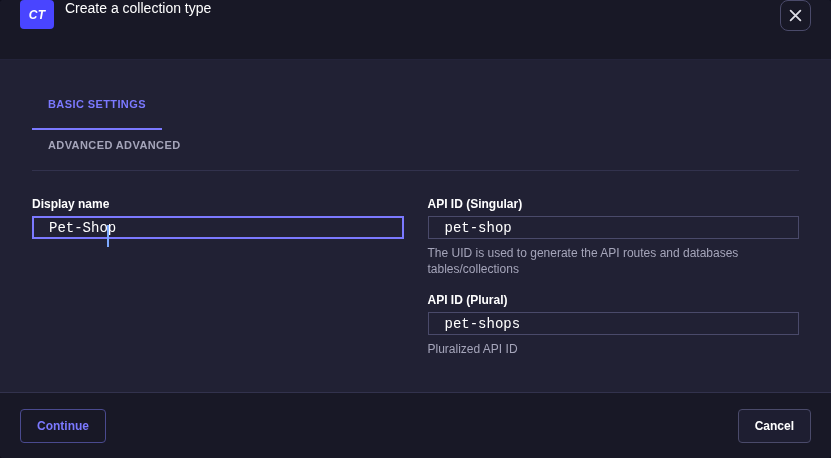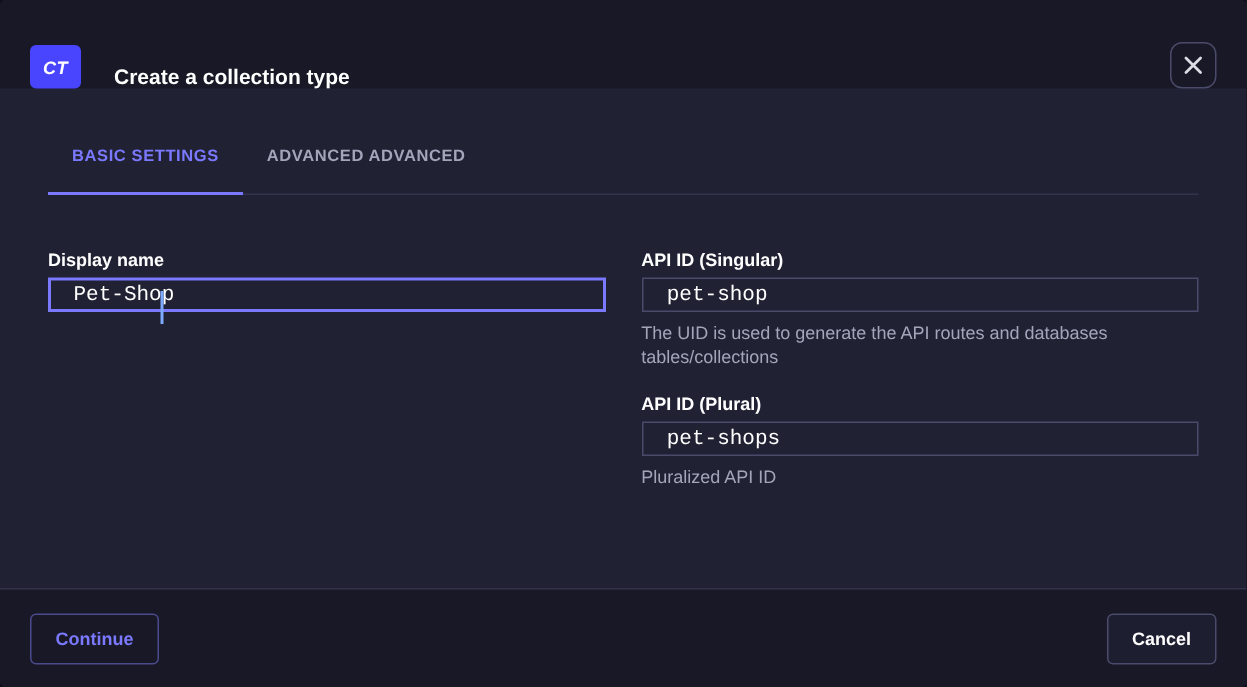--- a/index.html
+++ b/index.html
@@ -23,36 +23,35 @@
   .modal{
     width:831px;height:458px;
     display:flex;flex-direction:column;
     background:var(--surface);
     border-radius:4px;overflow:hidden;
   }
   
   .modal-header{
     height:60px;flex:0 0 auto;
     background:var(--surface-dark);
-    display:flex;align-items:flex-end;
+    display:flex;align-items:flex-start;
     padding:0 20px;
     border-bottom:1px solid #23233a;
-    gap:11px;
   }
   .ct-badge{
     width:34px;height:29px;border-radius:4px;
     background:var(--accent);
     color:#fff;font-size:12px;font-weight:700;font-style:italic;
     display:flex;align-items:center;justify-content:center;
     letter-spacing:.3px;
   }
   .modal-title{
     margin-left:11px;
     color:var(--text-primary);
-    font-size:14px;font-weight:700;
+    font-size:14px;font-weight:400;
   }
   .header-spacer{flex:1;}
   .close-btn{
     width:31px;height:31px;
     background:transparent;
     border:1px solid var(--border-input);
     border-radius:8px;
     color:#dcdce4;
     display:flex;align-items:center;justify-content:center;
     cursor:pointer;
@@ -72,40 +71,40 @@
   .page-title{
     color:var(--text-primary);
     font-size:18px;font-weight:700;
     line-height:24px;
   }
   .page-subtitle{
     color:var(--text-muted);
     font-size:13px;line-height:18px;
     margin-top:1px;
   }
-  .tabs{display:flex;align-items:flex-start;}
+  .tabs{display:flex;align-items:flex-start;flex-direction:column;}
   .tab{
     position:relative;
     background:transparent;border:none;cursor:pointer;
     font-family:"Liberation Sans", sans-serif;
     font-size:11px;font-weight:700;letter-spacing:.4px;
     padding:10px 16px 19px;
     color:var(--text-muted);
   }
   .tab.active{color:var(--accent-light);}
   .tab.active::after{
     content:"";position:absolute;left:0;right:0;bottom:-1px;height:2px;
     background:var(--accent-light);
   }
   
   .form-grid{
     display:grid;
     grid-template-columns:1fr 1fr;
     column-gap:24px;
-    margin-top:36px;
+    margin-top:26px;
   }
   .field{margin-bottom:16px;}
   .field-label{
     display:block;
     color:var(--text-primary);
     font-size:12px;font-weight:700;
     margin-bottom:5px;
   }
   .input-wrap{position:relative;}
   .text-input{

